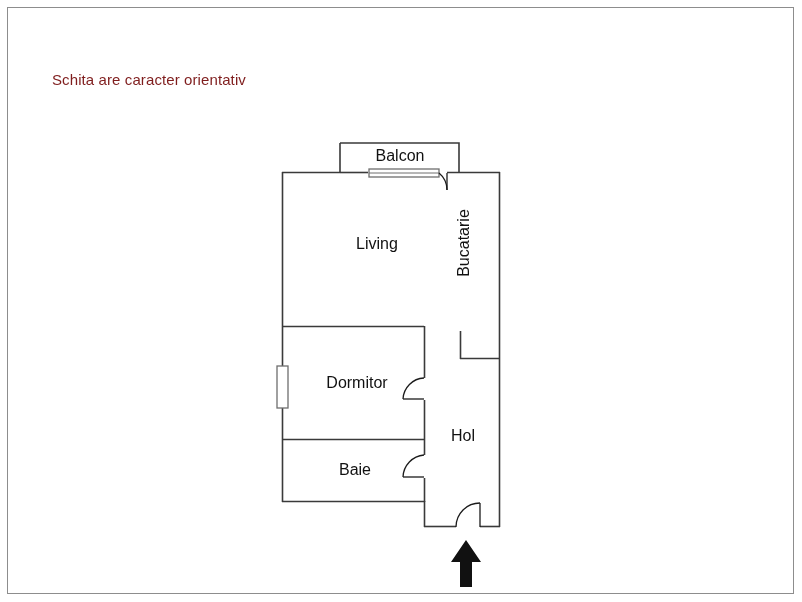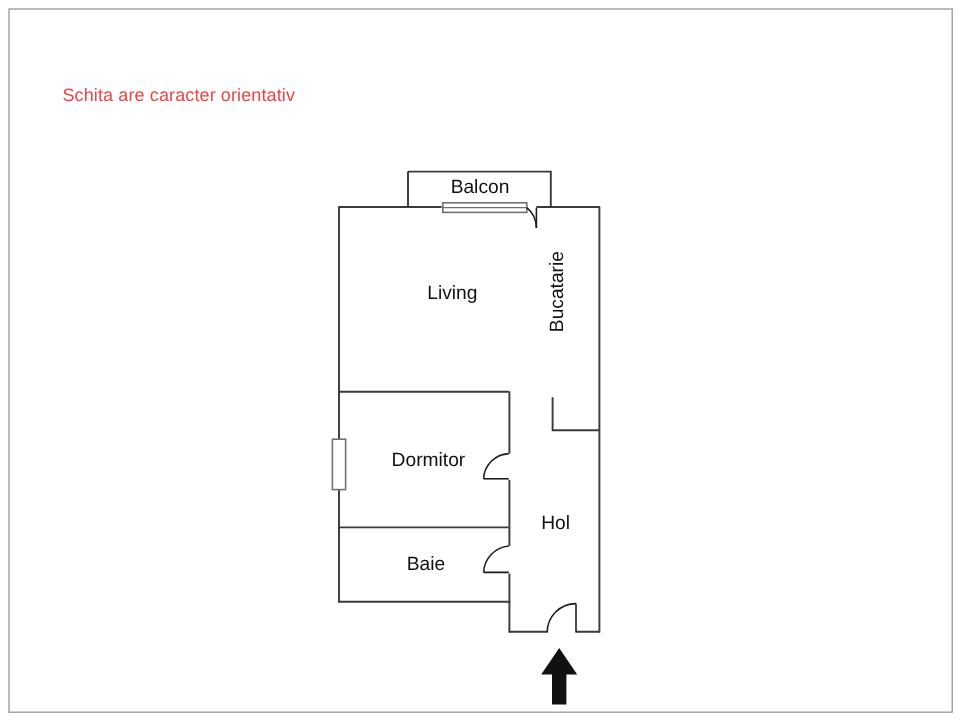--- a/index.html
+++ b/index.html
@@ -32,21 +32,21 @@
     height: 587px;
     border: 1px solid #8d8d8d;
     box-sizing: border-box;
     pointer-events: none;
   }
   #plan-title {
     position: absolute;
     left: 52px;
     top: 71px;
     font-size: 15px;
-    color: #ef4444;
+    color: #7f1d1d;
     letter-spacing: 0.1px;
     white-space: nowrap;
   }
   #floorplan-svg {
     position: absolute;
     left: 0;
     top: 0;
   }
   .room-label {
     font-family: "Liberation Sans", sans-serif;

